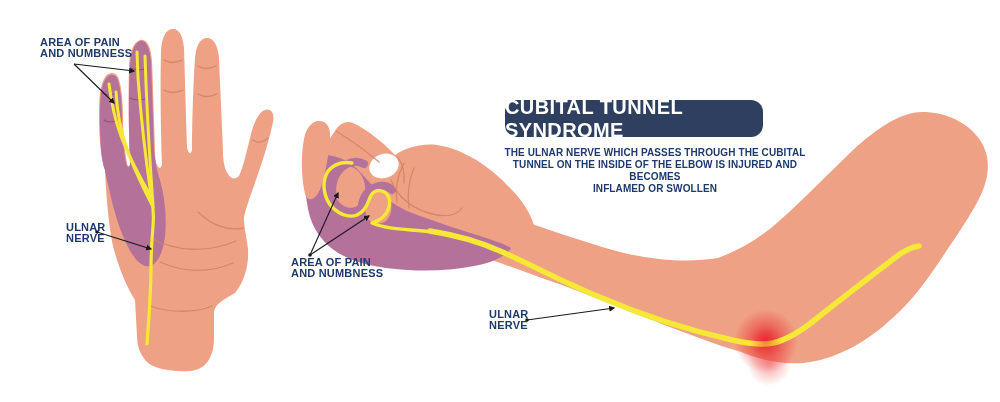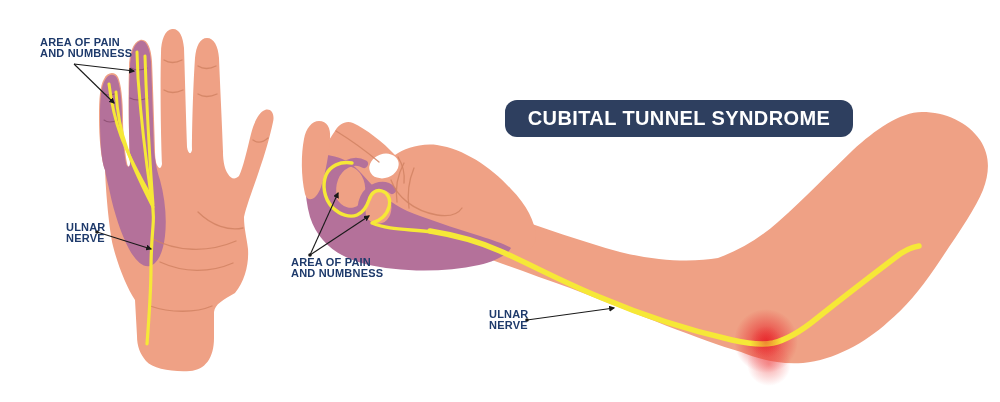--- a/index.html
+++ b/index.html
@@ -2,21 +2,21 @@
 <html style="--background: #ffffff; --skin: #efa185; --skin-shadow: #d18363; --purple: #b4719a; --purple-deep: #8d4f72; --nerve-yellow: #f6e837; --inflamed-red: #e8262b; --navy: #1e3a6b; --badge-bg: #2e3f5f; --badge-text: #ffffff; --arrow: #1a1a1a;"><head>
 <meta charset="utf-8">
 <style>
   html,body{margin:0;padding:0;background:#fff;}
   .canvas{position:relative;width:1000px;height:402px;background:var(--background,#fff);
           overflow:hidden;font-family:"Liberation Sans",sans-serif;}
   .canvas svg{position:absolute;left:0;top:0;}
   .lbl{position:absolute;color:var(--navy,#1e3a6b);font-weight:bold;font-size:11px;
        line-height:11px;letter-spacing:.2px;white-space:nowrap;z-index:3;}
   .lbl span{display:block;}
-  .badge{position:absolute;left:505px;top:100px;width:348px;height:37px;
+  .badge{position:absolute;left:505px;top:100px;width:258px;height:37px;
          background:var(--badge-bg,#2e3f5f);border-radius:12px;display:flex;
          align-items:center;justify-content:center;color:var(--badge-text,#fff);
          font-weight:bold;font-size:20px;letter-spacing:.4px;z-index:3;}
   .desc{position:absolute;left:488px;top:147px;width:334px;text-align:center;
         color:var(--navy,#1e3a6b);font-weight:bold;font-size:10px;line-height:12px;
         letter-spacing:.1px;z-index:3;}
   .skin{fill:var(--skin,#efa185);}
   .purple{fill:var(--purple,#b4719a);}
   .purple-arc{stroke:var(--purple,#b4719a);stroke-width:8;fill:none;stroke-linecap:round;}
   .crease{stroke:var(--skin-shadow,#d18363);stroke-width:1.3;fill:none;stroke-linecap:round;opacity:.85;}
@@ -230,20 +230,25 @@
       <path class="arrow" d="M 310,255 L 369,216" marker-end="url(#ah)"></path>
       <circle class="dot" cx="527" cy="320" r="1.8"></circle>
       <path class="arrow" d="M 527,320 L 614,308" marker-end="url(#ah)"></path>
     </g>
   </svg>
 
   <div class="badge">
     <span>CUBITAL TUNNEL SYNDROME</span>
   </div>
 
+  <div class="desc">
+    <span style="display:block">THE ULNAR NERVE WHICH PASSES THROUGH THE CUBITAL</span>
+    <span style="display:block">TUNNEL ON THE INSIDE OF THE ELBOW IS INJURED AND BECOMES</span>
+    <span style="display:block">INFLAMED OR SWOLLEN</span>
+  </div>
 
   <div class="lbl" style="left:40px;top:37px;">
     <span>AREA OF PAIN</span>
     <span>AND NUMBNESS</span>
   </div>
 
   <div class="lbl" style="left:66px;top:222px;">
     <span>ULNAR</span>
     <span>NERVE</span>
   </div>

